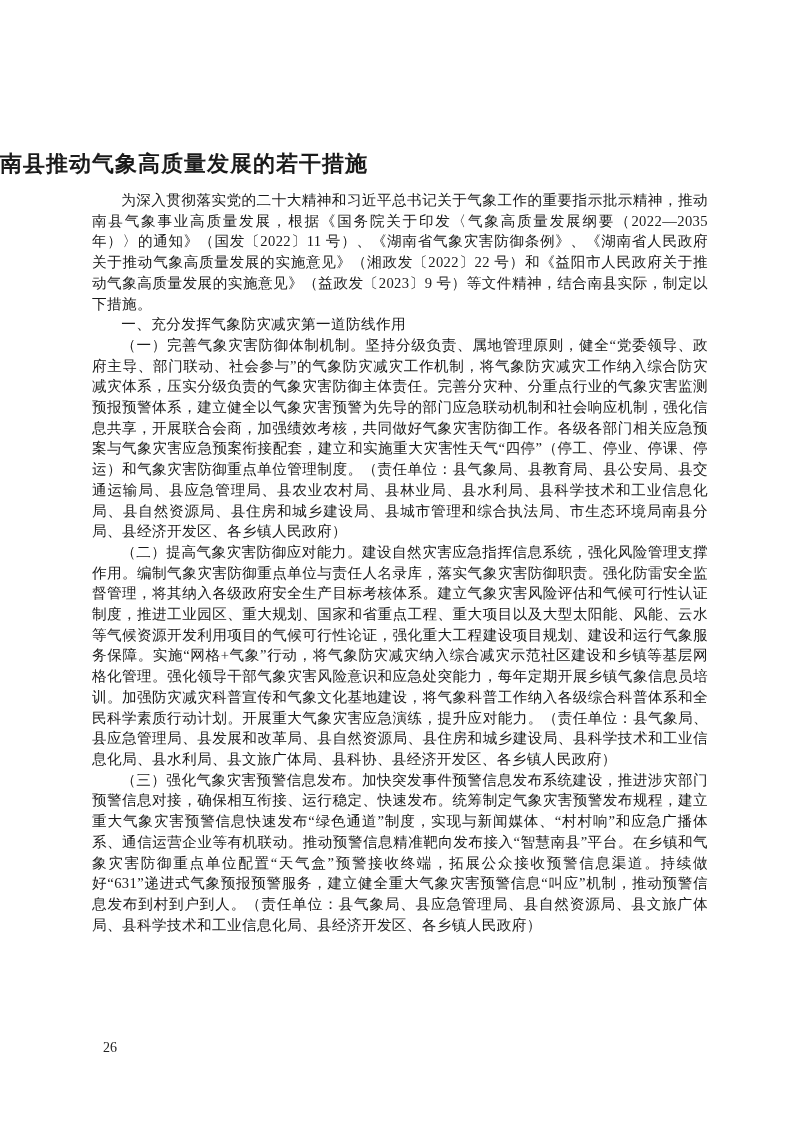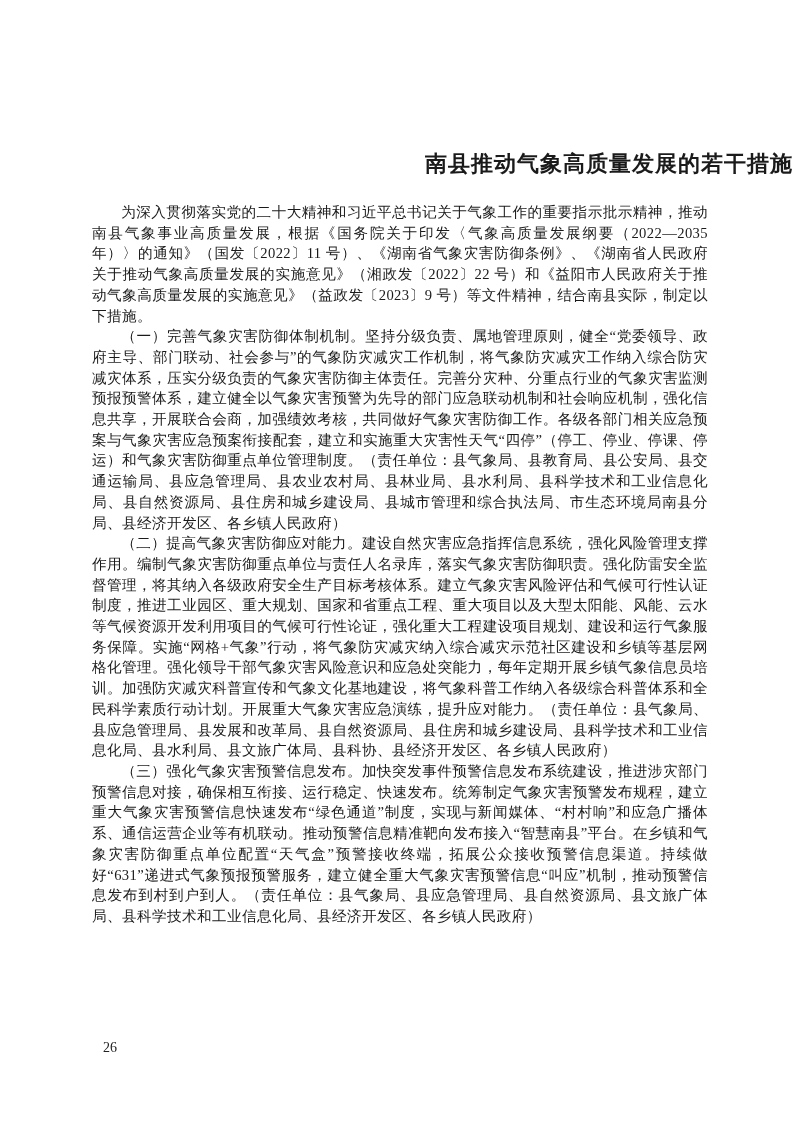--- a/index.html
+++ b/index.html
@@ -14,29 +14,29 @@
     background: #ffffff;
     overflow: hidden;
     font-family: "Liberation Serif", "DejaVu Serif", serif;
     color: #1a1a1a;
   }
   .doc-title {
     position: absolute;
     top: 149px;
     left: 0;
     width: 100%;
-    text-align: right;
+    text-align: left;
     font-size: 22px;
     font-weight: 700;
     letter-spacing: 1px;
     margin: 0;
   }
   .doc-body {
     position: absolute;
-    top: 202px;
+    top: 190px;
     left: 92px;
     width: 616px;
     font-size: 14.6px;
     line-height: 20.7px;
     text-align: justify;
     text-justify: inter-ideograph;
   }
   .doc-body p {
     margin: 0;
     text-indent: 2em;
@@ -51,19 +51,20 @@
   }
 </style>
 </head>
 <body>
 
 <div class="page">
   <h1 class="doc-title">南县推动气象高质量发展的若干措施</h1>
 
   <div class="doc-body">
     <p>为深入贯彻落实党的二十大精神和习近平总书记关于气象工作的重要指示批示精神，推动南县气象事业高质量发展，根据《国务院关于印发〈气象高质量发展纲要（2022—2035 年）〉的通知》（国发〔2022〕11 号）、《湖南省气象灾害防御条例》、《湖南省人民政府关于推动气象高质量发展的实施意见》（湘政发〔2022〕22 号）和《益阳市人民政府关于推动气象高质量发展的实施意见》（益政发〔2023〕9 号）等文件精神，结合南县实际，制定以下措施。</p>
+    <p>一、充分发挥气象防灾减灾第一道防线作用</p>
     <p>（一）完善气象灾害防御体制机制。坚持分级负责、属地管理原则，健全“党委领导、政府主导、部门联动、社会参与”的气象防灾减灾工作机制，将气象防灾减灾工作纳入综合防灾减灾体系，压实分级负责的气象灾害防御主体责任。完善分灾种、分重点行业的气象灾害监测预报预警体系，建立健全以气象灾害预警为先导的部门应急联动机制和社会响应机制，强化信息共享，开展联合会商，加强绩效考核，共同做好气象灾害防御工作。各级各部门相关应急预案与气象灾害应急预案衔接配套，建立和实施重大灾害性天气“四停”（停工、停业、停课、停运）和气象灾害防御重点单位管理制度。（责任单位：县气象局、县教育局、县公安局、县交通运输局、县应急管理局、县农业农村局、县林业局、县水利局、县科学技术和工业信息化局、县自然资源局、县住房和城乡建设局、县城市管理和综合执法局、市生态环境局南县分局、县经济开发区、各乡镇人民政府）</p>
     <p>（二）提高气象灾害防御应对能力。建设自然灾害应急指挥信息系统，强化风险管理支撑作用。编制气象灾害防御重点单位与责任人名录库，落实气象灾害防御职责。强化防雷安全监督管理，将其纳入各级政府安全生产目标考核体系。建立气象灾害风险评估和气候可行性认证制度，推进工业园区、重大规划、国家和省重点工程、重大项目以及大型太阳能、风能、云水等气候资源开发利用项目的气候可行性论证，强化重大工程建设项目规划、建设和运行气象服务保障。实施“网格+气象”行动，将气象防灾减灾纳入综合减灾示范社区建设和乡镇等基层网格化管理。强化领导干部气象灾害风险意识和应急处突能力，每年定期开展乡镇气象信息员培训。加强防灾减灾科普宣传和气象文化基地建设，将气象科普工作纳入各级综合科普体系和全民科学素质行动计划。开展重大气象灾害应急演练，提升应对能力。（责任单位：县气象局、县应急管理局、县发展和改革局、县自然资源局、县住房和城乡建设局、县科学技术和工业信息化局、县水利局、县文旅广体局、县科协、县经济开发区、各乡镇人民政府）</p>
     <p>（三）强化气象灾害预警信息发布。加快突发事件预警信息发布系统建设，推进涉灾部门预警信息对接，确保相互衔接、运行稳定、快速发布。统筹制定气象灾害预警发布规程，建立重大气象灾害预警信息快速发布“绿色通道”制度，实现与新闻媒体、“村村响”和应急广播体系、通信运营企业等有机联动。推动预警信息精准靶向发布接入“智慧南县”平台。在乡镇和气象灾害防御重点单位配置“天气盒”预警接收终端，拓展公众接收预警信息渠道。持续做好“631”递进式气象预报预警服务，建立健全重大气象灾害预警信息“叫应”机制，推动预警信息发布到村到户到人。（责任单位：县气象局、县应急管理局、县自然资源局、县文旅广体局、县科学技术和工业信息化局、县经济开发区、各乡镇人民政府）</p>
   </div>
 
   <div class="page-number">26</div>
 </div>
 
 </body></html>

